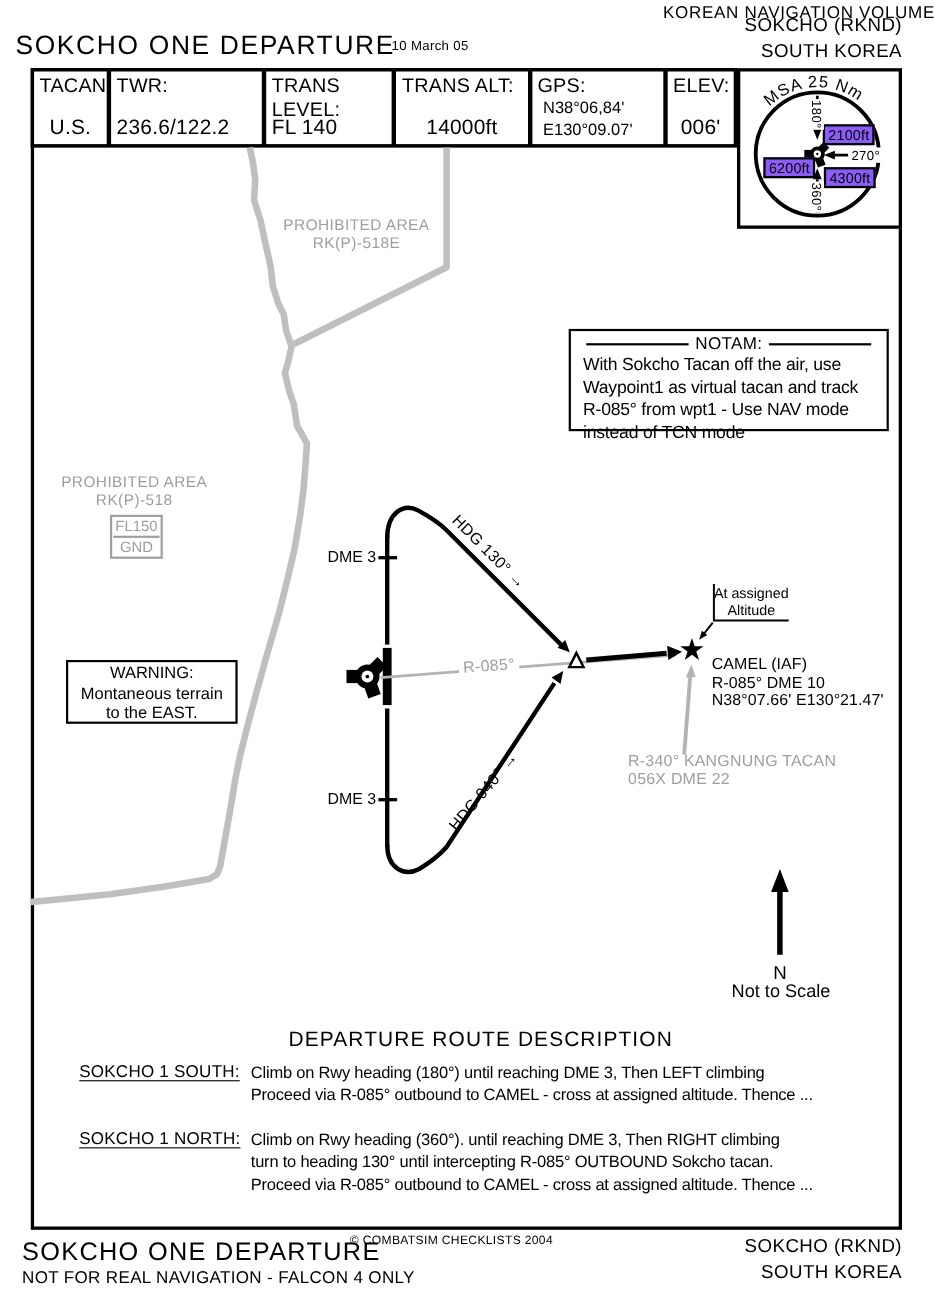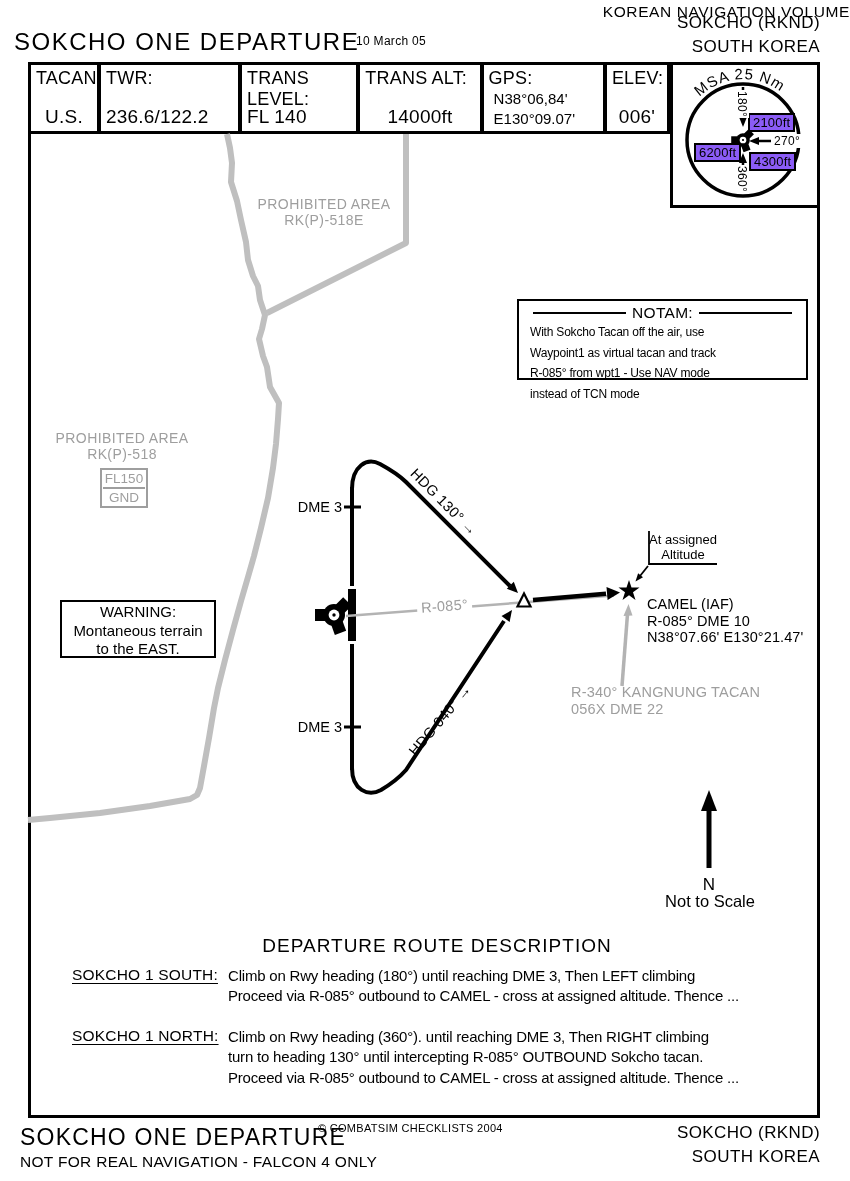--- a/index.html
+++ b/index.html
@@ -42,25 +42,25 @@
   #msa-270 { left:773px; top:134px; }
 
   
   .gray { color:#9e9e9e; }
   #pa518e { left:244px; top:196px; width:160px; text-align:center; font-size:14px; line-height:16px; letter-spacing:.4px; }
   #pa518  { left:42px;  top:430px; width:160px; text-align:center; font-size:14px; line-height:16px; letter-spacing:.4px; }
   #fl-box { left:100px; top:468px; width:48px; height:40px; border:2px solid #9e9e9e;
             text-align:center; font-size:13.5px; line-height:17px; }
   .fl-ceiling span { display:inline-block; border-bottom:2px solid #9e9e9e; padding:0 2px 0; }
 
-  #notam-box { left:517px; top:299px; width:291px; height:81px; border:2px solid #000; }
+  #notam-box { left:517px; top:299px; width:291px; height:93px; border:2px solid #000; }
   .notam-head { display:flex; align-items:center; padding:3px 14px 0; }
   .notam-rule { flex:1; height:2px; background:#000; }
   .notam-title { font-size:15.5px; padding:0 6px; letter-spacing:.3px; }
-  .notam-body { font-size:12px; line-height:20.5px; padding-left:11px; letter-spacing:-.2px; white-space:nowrap; }
+  .notam-body { font-size:16px; line-height:20.5px; padding-left:11px; letter-spacing:-.2px; white-space:nowrap; }
 
   #warning-box { left:60px; top:600px; width:156px; height:58px; border:2px solid #000;
                  text-align:center; font-size:15px; line-height:18.5px; padding-top:1px; }
 
   .dme-label { position:absolute; left:294px; width:48px; text-align:right; font-size:14.5px; }
   #dme-top { top:499px; } #dme-bottom { top:719px; }
   .hdg-label { position:absolute; width:122px; text-align:center; font-size:14.5px; letter-spacing:.3px; }
   #hdg130 { left:383px; top:494px; transform:rotate(45deg); }
   #hdg040 { left:379px; top:712px; transform:rotate(-50deg); }
   #r085 { left:417px; top:598px; font-size:14.5px; background:#fff; padding:0 4px;

